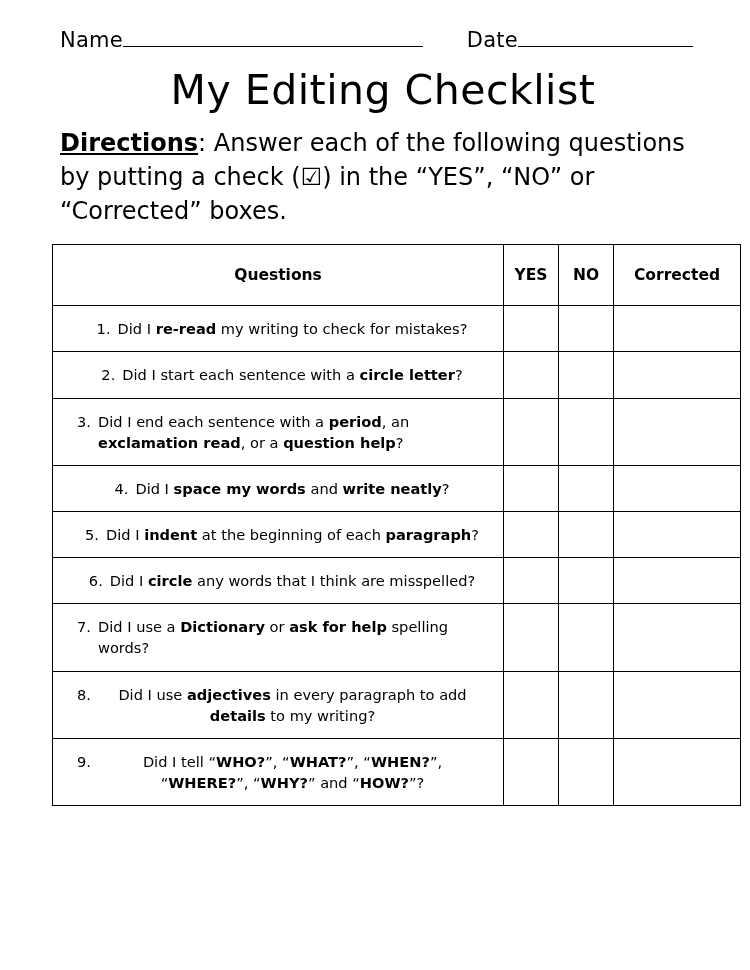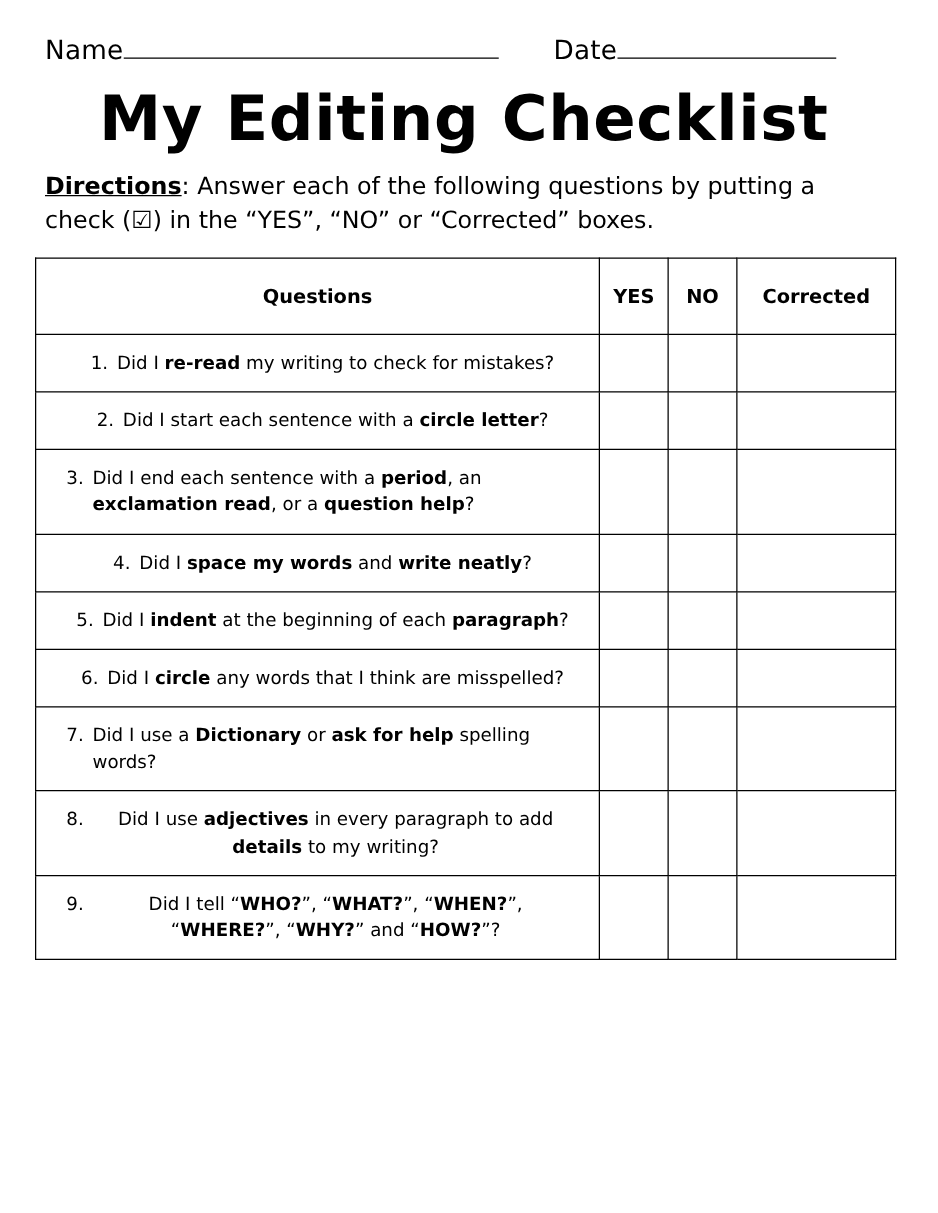--- a/index.html
+++ b/index.html
@@ -12,21 +12,21 @@
     height: 970px;
     font-family: "DejaVu Sans", sans-serif;
     color: #000000;
     position: relative;
     overflow: hidden;
   }
   .page {
     width: 750px;
     height: 970px;
     box-sizing: border-box;
-    padding: 28px 36px 10px 28px;
+    padding: 28px 36px 10px 52px;
     position: relative;
     border-radius: 31px;
   }
 
   
   .namedate {
     display: flex;
     align-items: baseline;
     font-size: 21px;
     letter-spacing: 0.2px;
@@ -40,29 +40,29 @@
     display: inline-block;
     border-bottom: 1.6px solid #000;
     height: 1px;
   }
   .nd-name-rule { width: 300px; margin-right: 44px; }
   .nd-date-rule { width: 175px; }
 
   
   .title {
     text-align: center;
-    font-size: 50px;
-    font-weight: bold;
+    font-size: 41px;
+    font-weight: normal;
     letter-spacing: 0.5px;
     margin: 14px 0 12px 0;
   }
 
   
   .directions {
-    font-size: 19px;
+    font-size: 24px;
     line-height: 1.42;
     padding: 0 14px 0 8px;
     margin-bottom: 16px;
   }
   .directions .dir-word {
     font-weight: bold;
     text-decoration: underline;
   }
 
   

